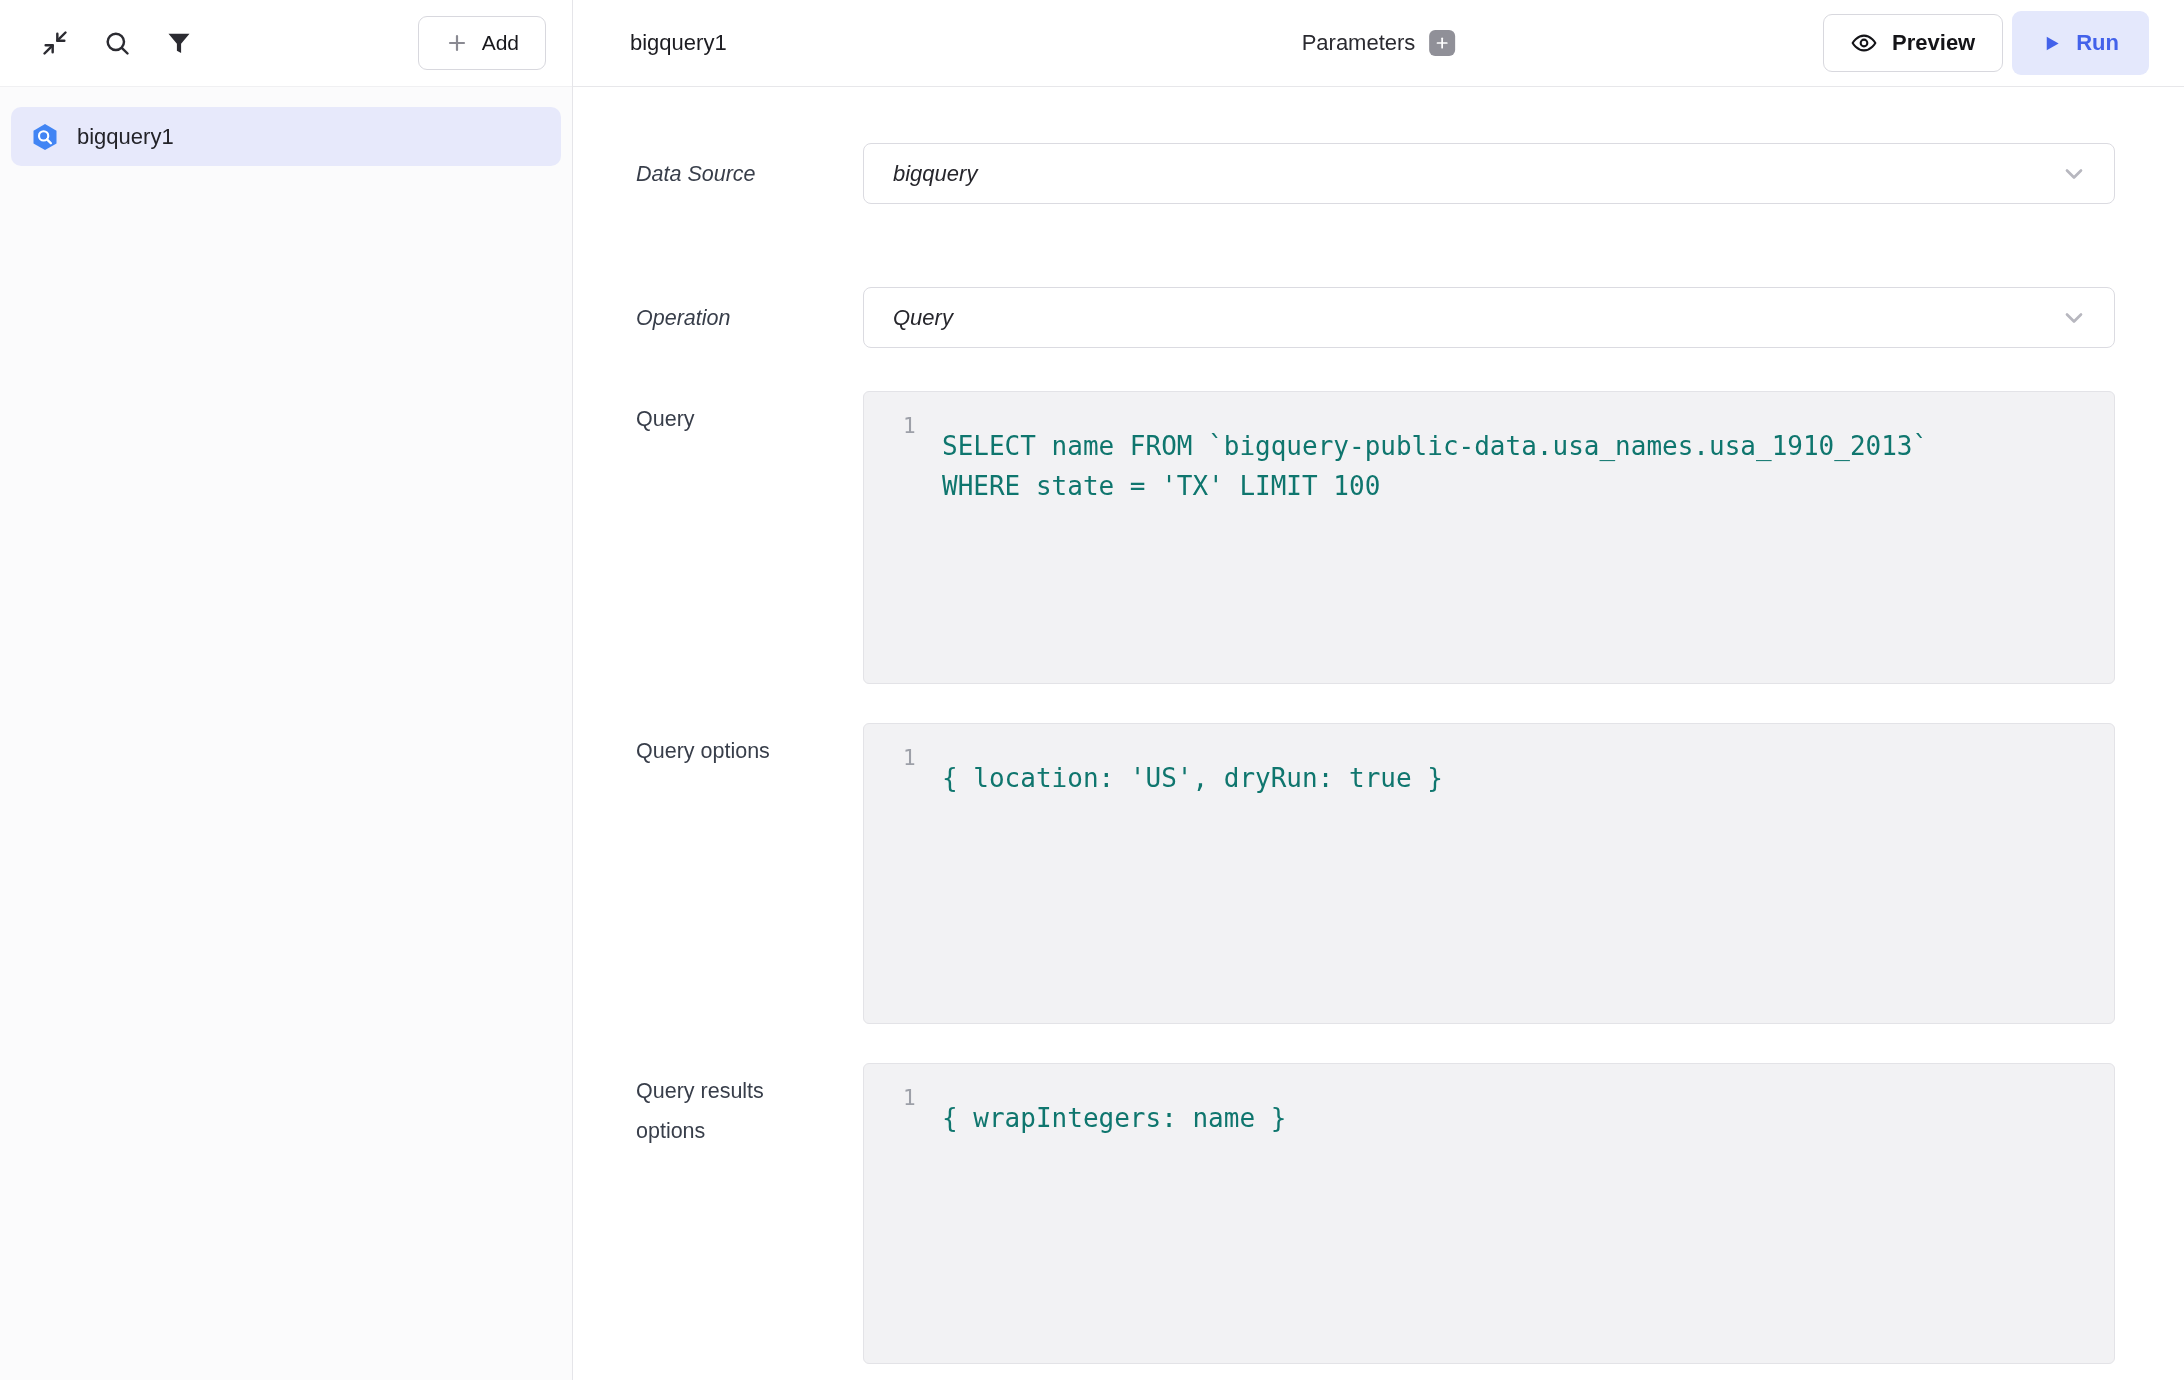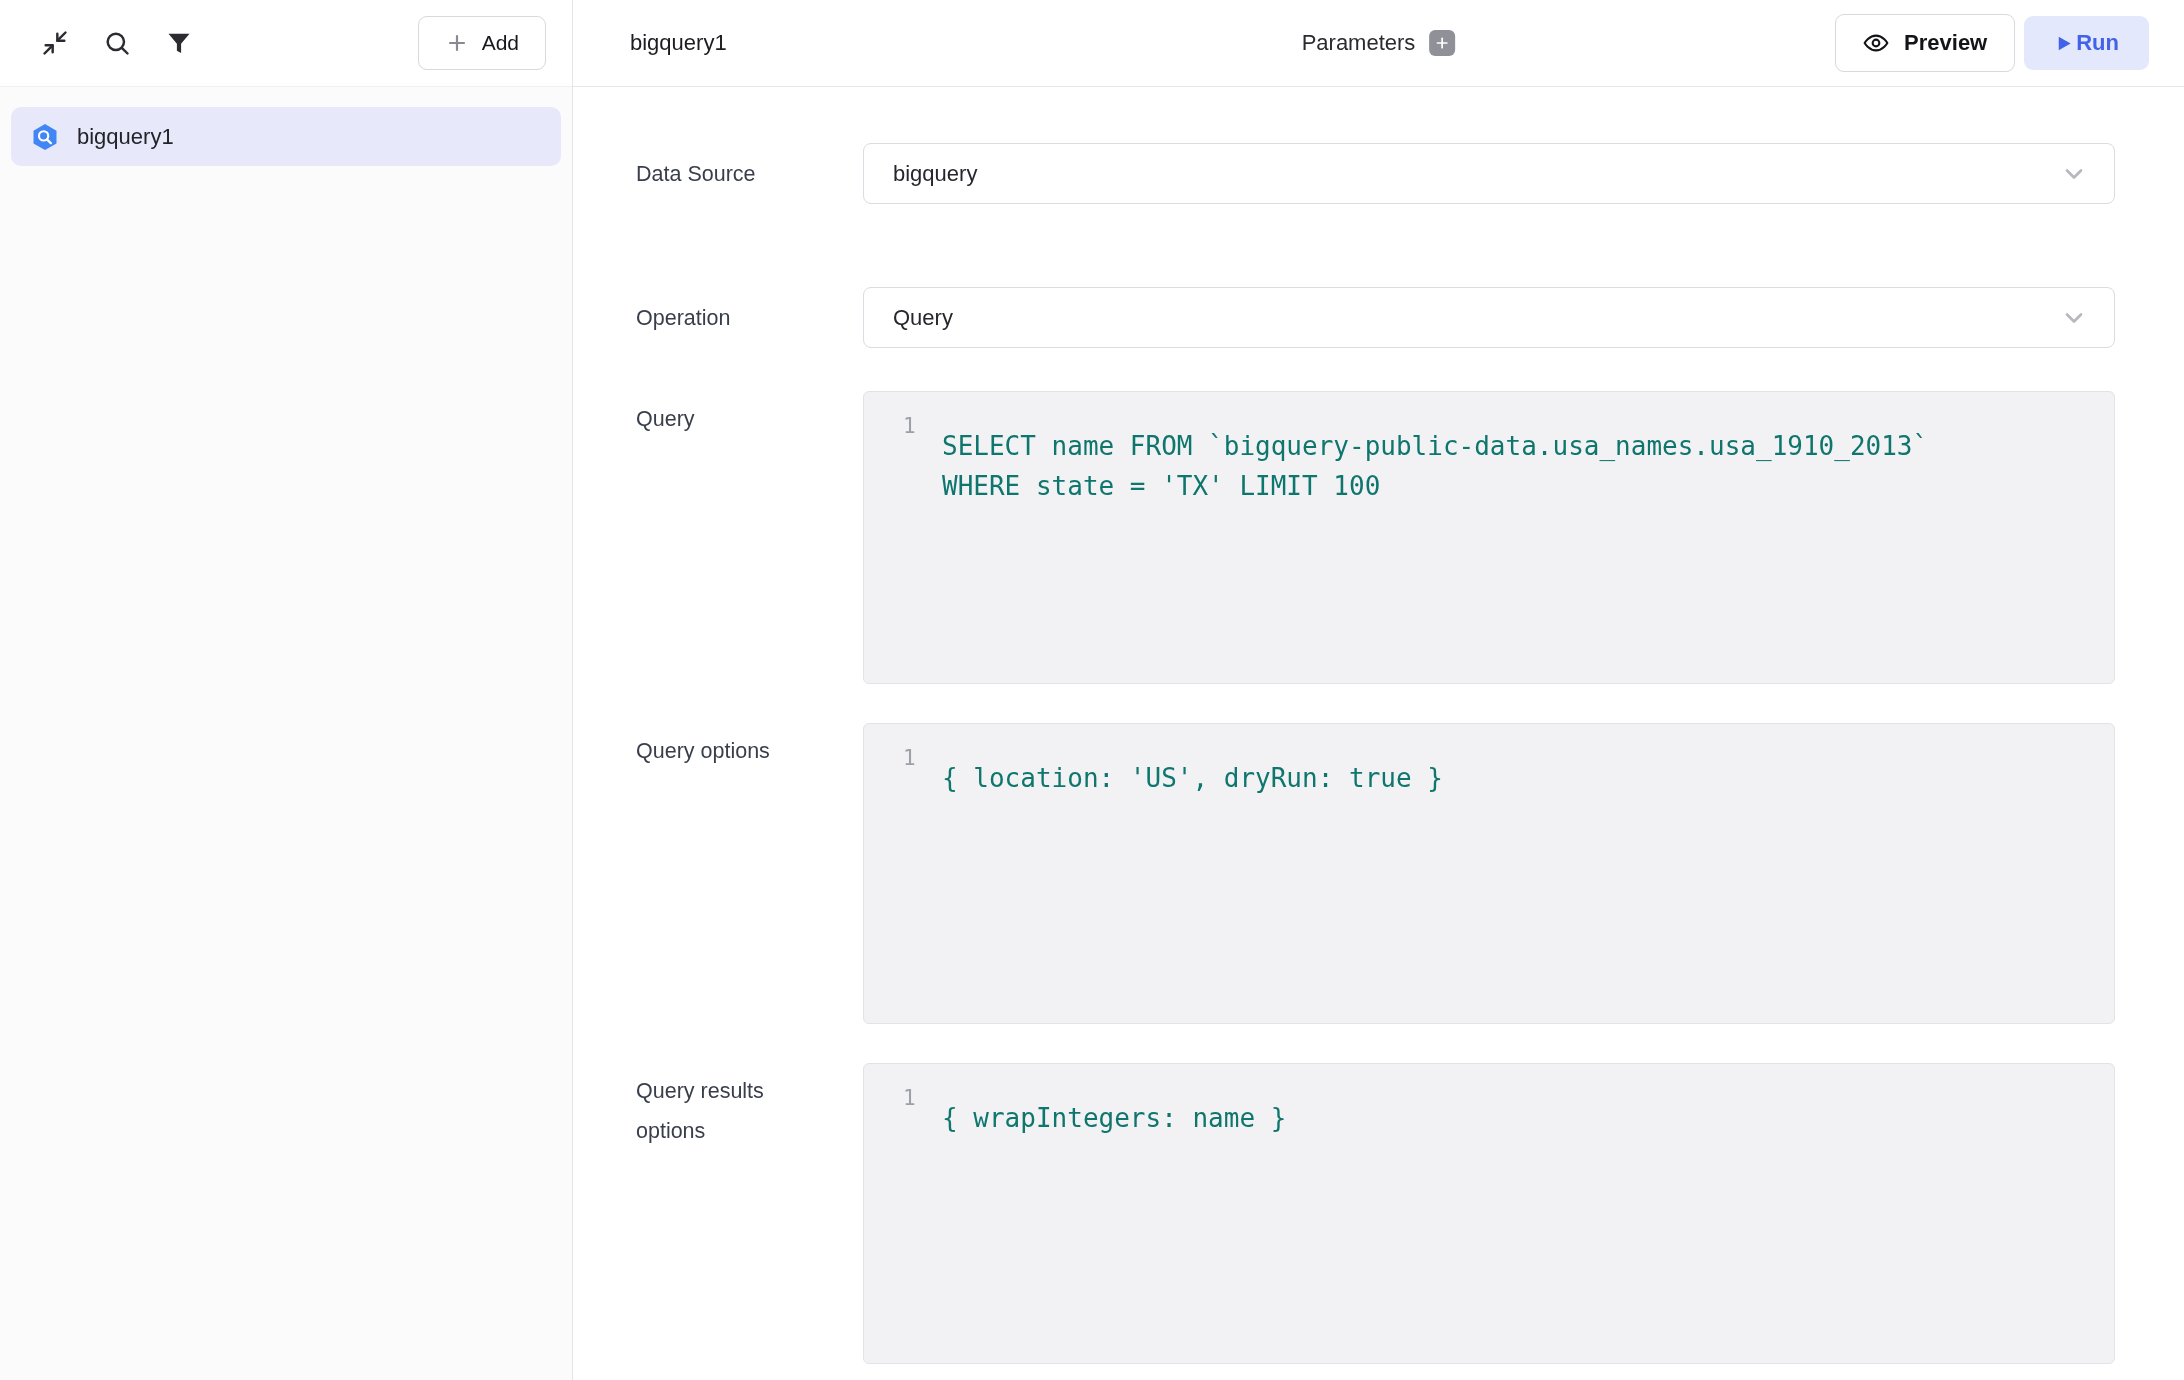--- a/index.html
+++ b/index.html
@@ -73,32 +73,32 @@
   .preview-btn {
     height: 58px; padding: 0 27px;
     background: #ffffff; border: 1px solid #d8d8de; border-radius: 9px;
     display: flex; align-items: center; gap: 15px;
     font-family: "Liberation Sans", sans-serif;
     font-size: 22px; font-weight: 600; color: #141418; cursor: pointer;
   }
   .preview-btn svg { width: 26px; height: 26px; }
   .eye-ic { stroke: #141418; stroke-width: 1.9; fill: none; stroke-linecap: round; stroke-linejoin: round; }
   .run-btn {
-    height: 54px; padding: 0 30px;
+    height: 64px; padding: 0 30px;
     background: #e4e8fc; border: none; border-radius: 9px;
-    display: flex; align-items: center; gap: 3px;
+    display: flex; align-items: center; gap: 15px;
     font-family: "Liberation Sans", sans-serif;
     font-size: 22px; font-weight: 600; color: #4362ea; cursor: pointer;
   }
   .run-btn svg { width: 19px; height: 19px; }
 
   
   .main-body { padding: 56px 69px 0 63px; flex: 1; overflow: hidden; }
   .form-row { display: flex; }
-  .form-row.center { align-items: center; }
+  .form-row.center { align-items: center; font-style: italic; }
   .form-row.top .form-label { padding-top: 8px; }
   .form-label {
     flex: 0 0 227px; width: 227px; padding-right: 32px;
     font-size: 21.5px; font-weight: 500; color: #383e4a; line-height: 40px;
   }
   .mb-lg { margin-bottom: 83px; }
   .mb-md { margin-bottom: 43px; }
   .mb-sm { margin-bottom: 39px; }
 
   .select {

